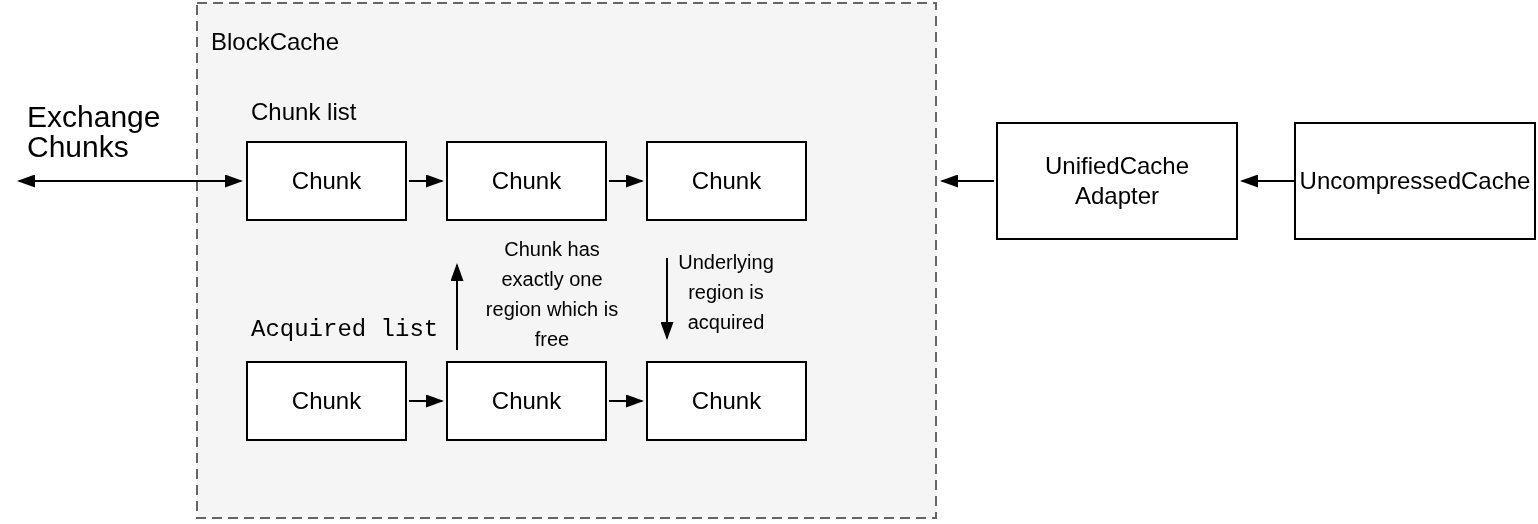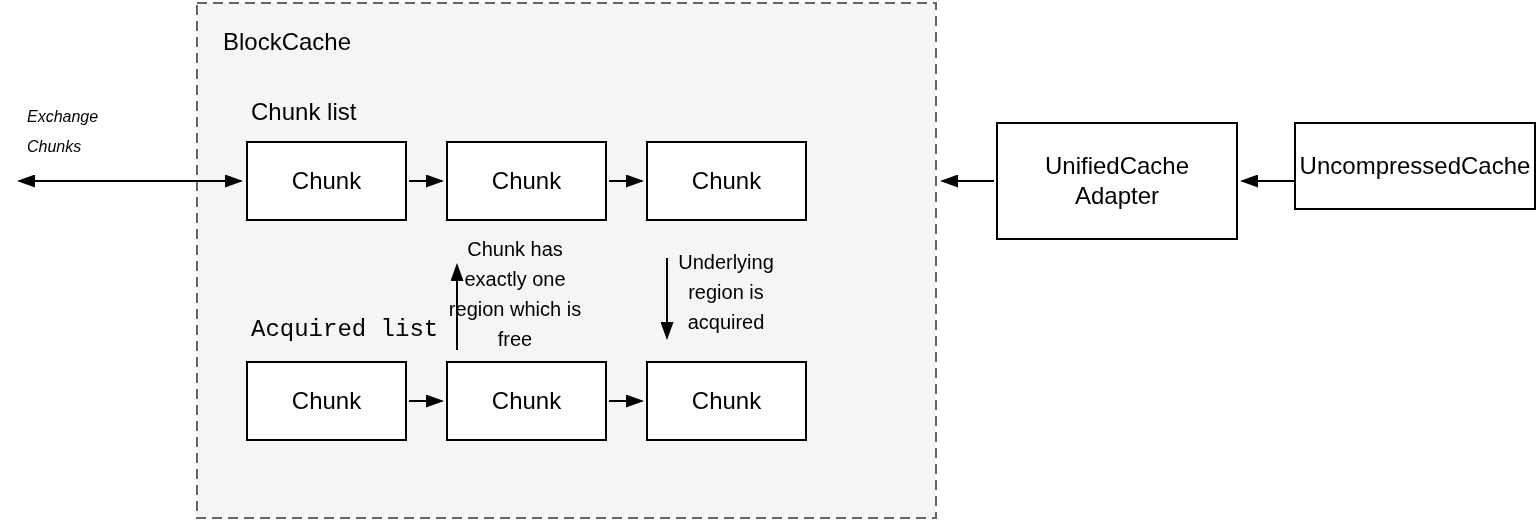--- a/index.html
+++ b/index.html
@@ -16,24 +16,23 @@
     width: 1538px; height: 524px;
   }
   .label {
     position: absolute;
     font-size: 24px;
     line-height: 30px;
     white-space: nowrap;
   }
   .wrap-label {
     position: absolute;
-    font-size: 16px;
+    font-size: 30px;
     line-height: 30px;
-    text-align: left;
-    font-style: italic;
+    text-align: center;
   }
   .note {
     position: absolute;
     font-size: 20px;
     line-height: 30px;
     text-align: center;
   }
   .node {
     position: absolute;
     box-sizing: border-box;
@@ -71,47 +70,47 @@
 
   <line x1="457" y1="350" x2="457" y2="265" stroke="#000000" stroke-width="2" marker-end="url(#arrowhead)"></line>
   <line x1="667" y1="258" x2="667" y2="338" stroke="#000000" stroke-width="2" marker-end="url(#arrowhead)"></line>
 
   <line x1="994" y1="181" x2="942" y2="181" stroke="#000000" stroke-width="2" marker-end="url(#arrowhead)"></line>
   <line x1="1294" y1="181" x2="1242" y2="181" stroke="#000000" stroke-width="2" marker-end="url(#arrowhead)"></line>
 </svg>
 
 <div class="wrap-label" style="left:27px; top:102px; width:100px;">Exchange Chunks</div>
 
-<div class="label" style="left:211px; top:27px;margin-left:12px;">BlockCache</div>
+<div class="label" style="left:211px; top:27px;">BlockCache</div>
 
 <div class="label" style="left:251px; top:97px;">Chunk list</div>
 
 <div class="node" style="left:246px; top:141px; width:161px; height:80px;">
   <span class="inner">Chunk</span>
 </div>
 <div class="node" style="left:446px; top:141px; width:161px; height:80px;">
   <span class="inner">Chunk</span>
 </div>
 <div class="node" style="left:646px; top:141px; width:161px; height:80px;">
   <span class="inner">Chunk</span>
 </div>
 
-<div class="note" style="left:445px; top:234px; width:140px;">Chunk has exactly one region which is free</div>
+<div class="note" style="left:482px; top:234px; width:140px;">Chunk has exactly one region which is free</div>
 <div class="note" style="left:676px; top:247px; width:100px;">Underlying region is acquired</div>
 
 <div class="label" style="left:251px; top:315px;font-family:Liberation Mono, monospace;">Acquired list</div>
 
 <div class="node" style="left:246px; top:361px; width:161px; height:80px;">
   <span class="inner">Chunk</span>
 </div>
 <div class="node" style="left:446px; top:361px; width:161px; height:80px;">
   <span class="inner">Chunk</span>
 </div>
 <div class="node" style="left:646px; top:361px; width:161px; height:80px;">
   <span class="inner">Chunk</span>
 </div>
 
 <div class="node" style="left:996px; top:122px; width:242px; height:118px;">
   <span class="inner adapter-inner">UnifiedCache Adapter</span>
 </div>
-<div class="node" style="left:1294px; top:122px; width:242px; height:88px;">
+<div class="node" style="left:1294px; top:122px; width:242px; height:118px;">
   <span class="inner">UncompressedCache</span>
 </div>
 
 </body></html>

